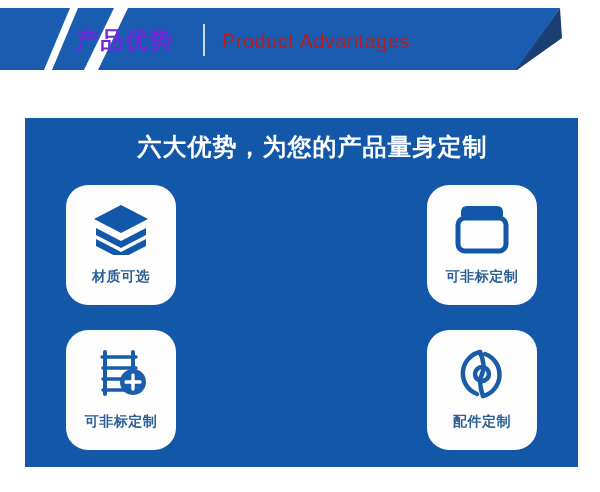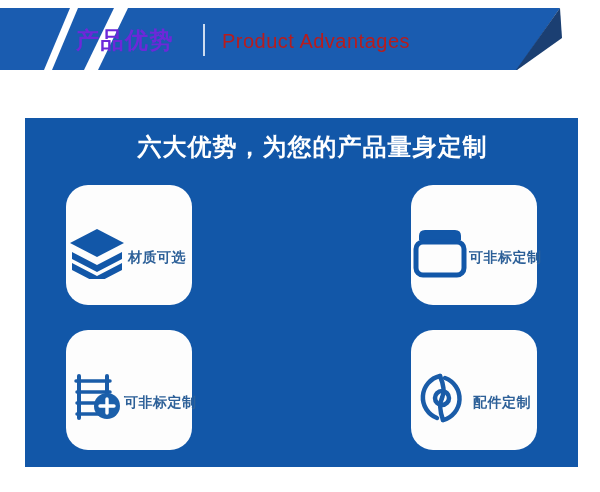--- a/index.html
+++ b/index.html
@@ -125,26 +125,26 @@
     top: 67px;
     width: 471px;
   }
   .grid-row {
     display: flex;
     justify-content: space-between;
   }
   .grid-row + .grid-row { margin-top: 25px; }
 
   .card {
-    width: 126px;
+    width: 110px;
     height: 120px;
     background: #fdfdfd;
     border-radius: 22px;
     display: flex;
-    flex-direction: row;
+    flex-direction: column;
     align-items: center;
     justify-content: flex-start;
     box-sizing: border-box;
     padding-top: 15px;
   }
   .card-icon {
     width: 62px;
     height: 58px;
     display: flex;
     align-items: center;

